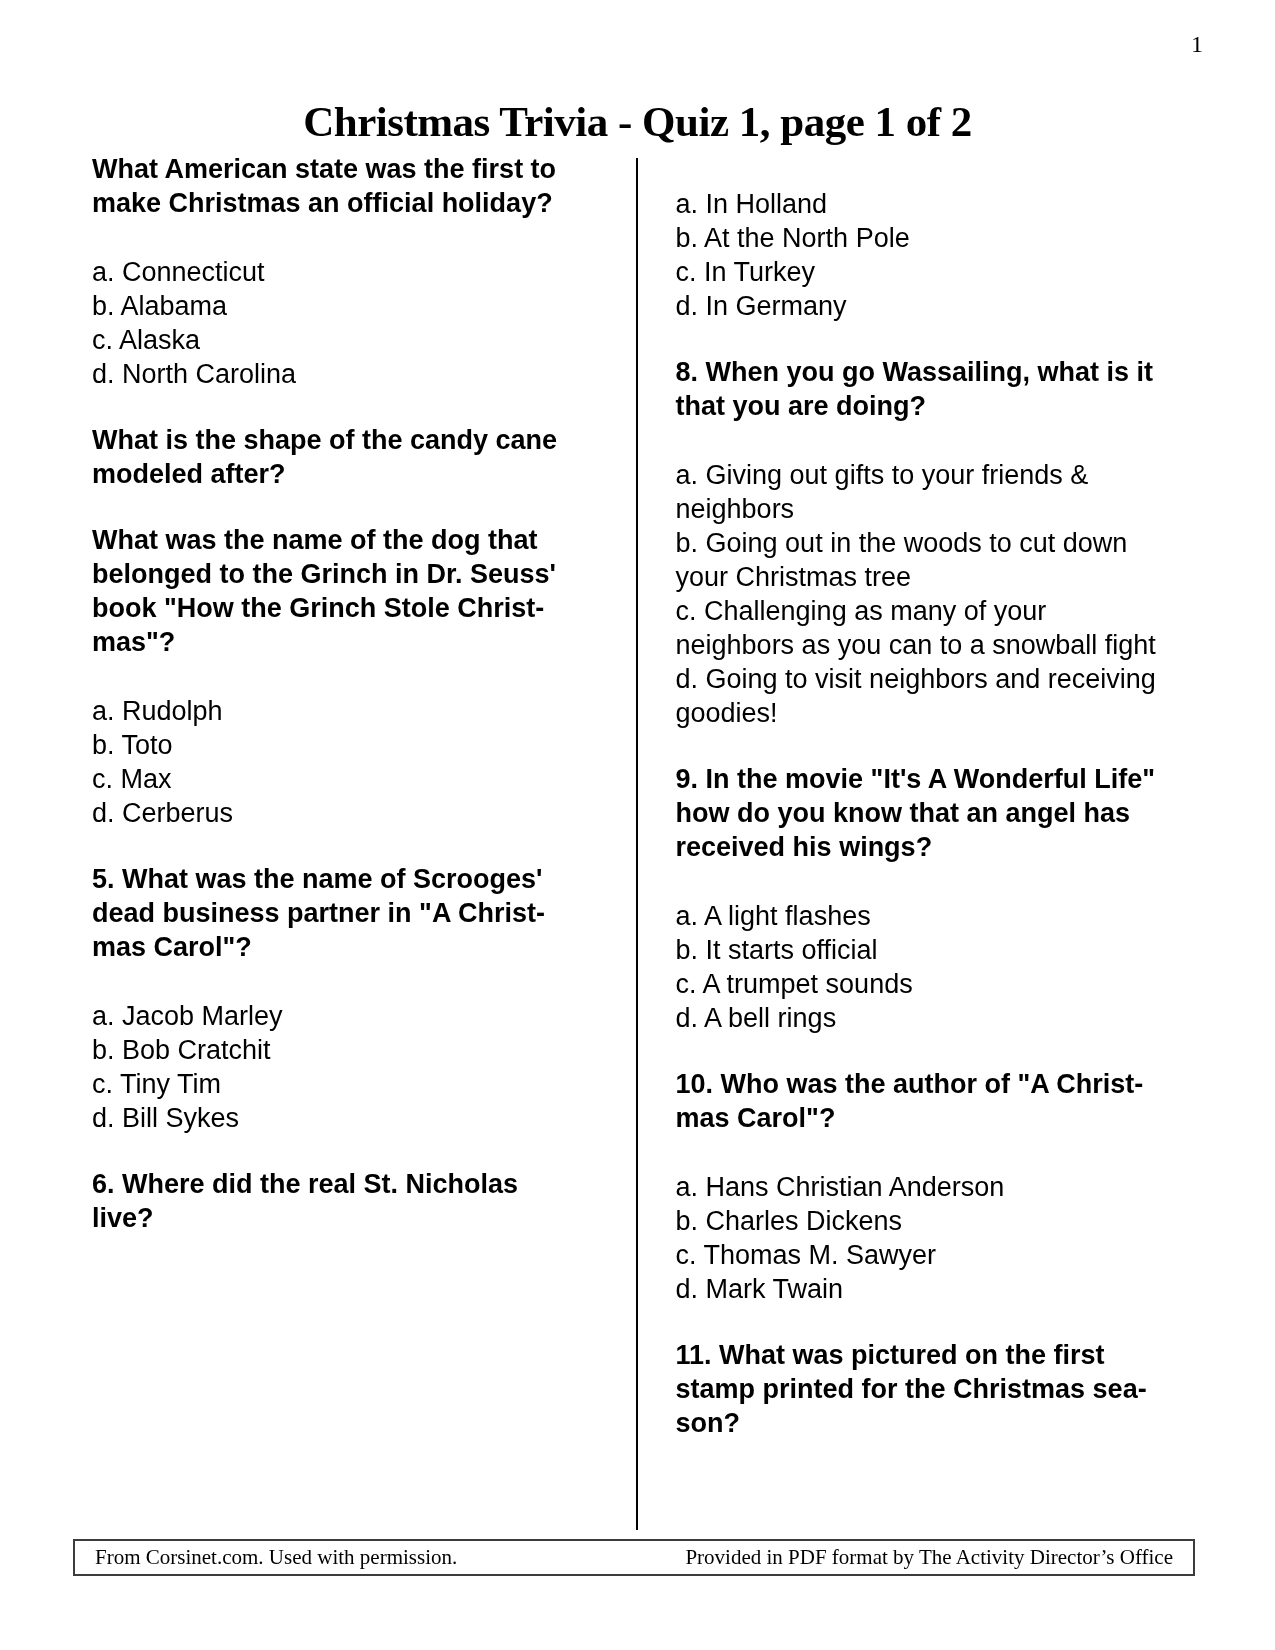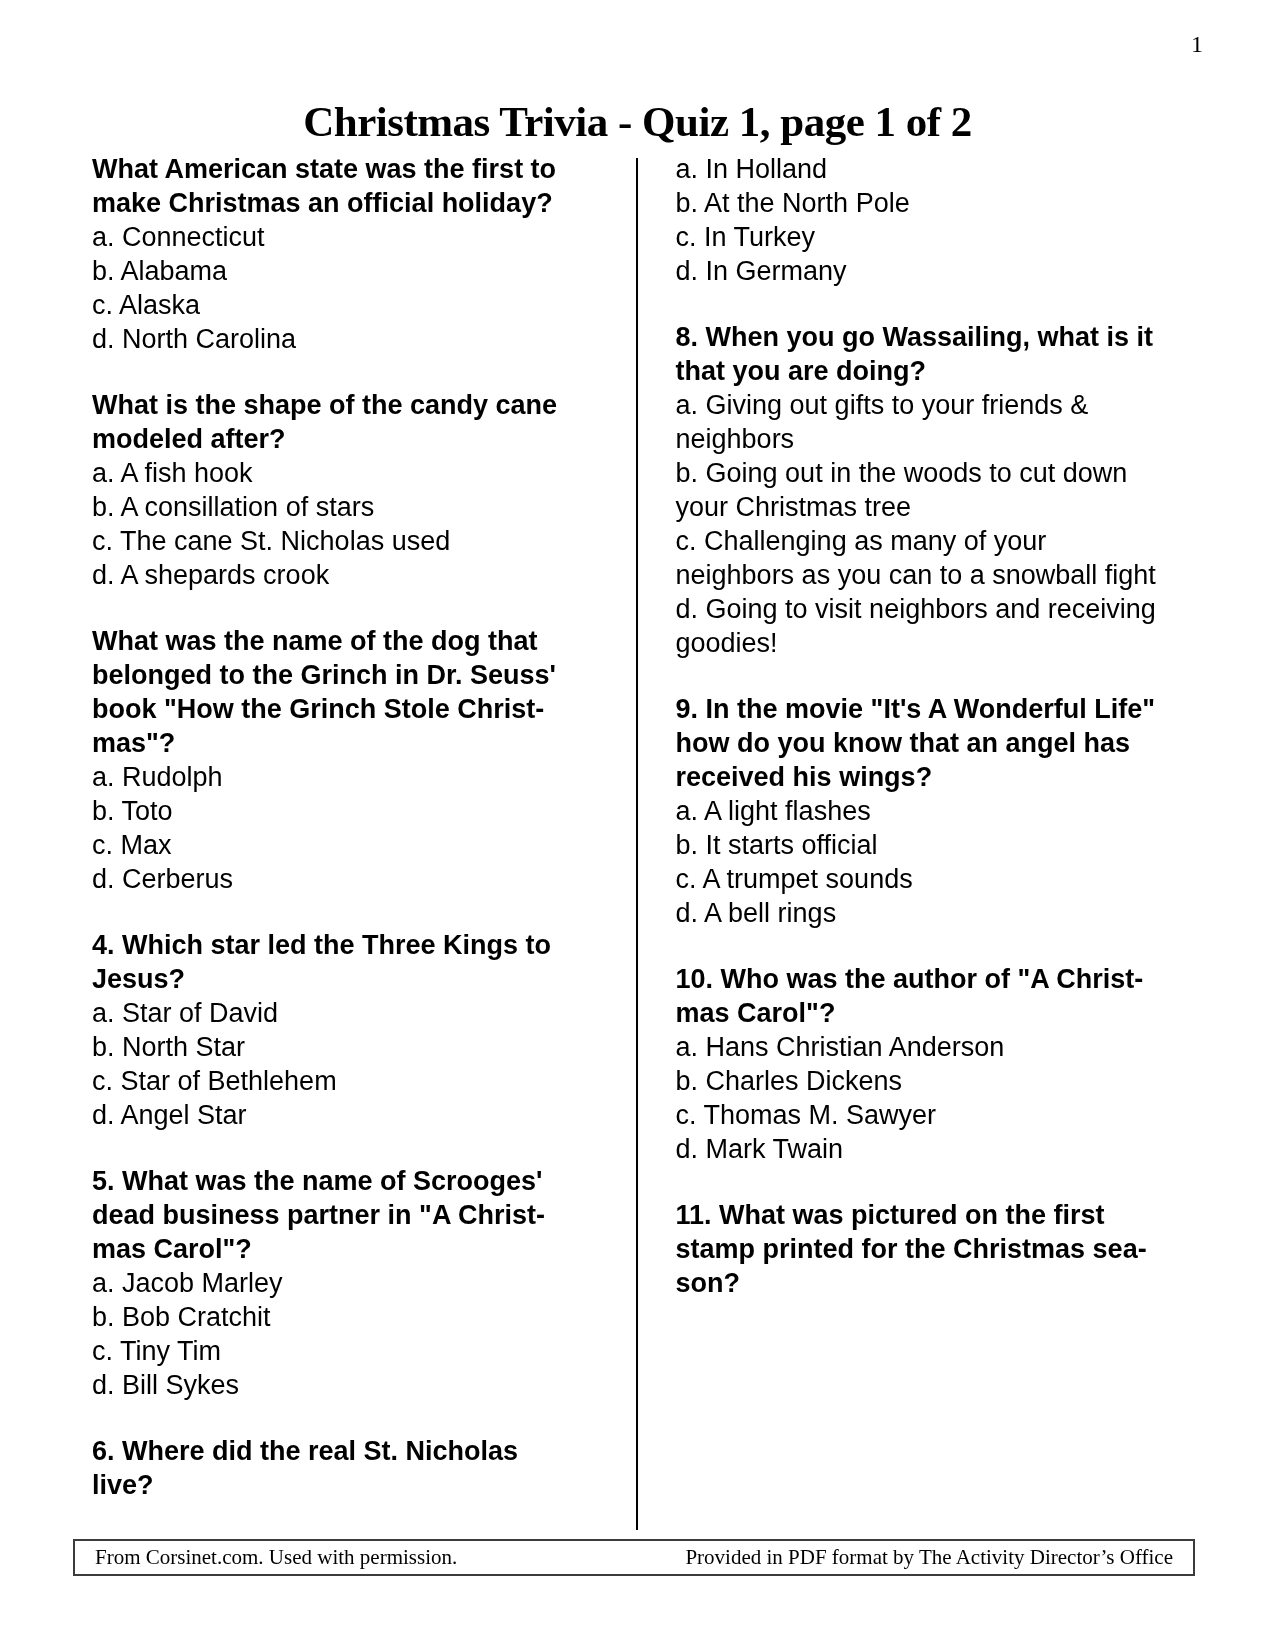--- a/index.html
+++ b/index.html
@@ -62,20 +62,21 @@
   }
   .qblock { margin: 0 0 32px 0; }
   .qblock.tight { margin-bottom: 0; }
   .q-title {
     font-weight: bold;
     white-space: pre;
   }
   .q-options {
     font-weight: normal;
     white-space: pre;
+    margin-top: 35px;
   }
   .q-title:empty, .q-options:empty { display: none; }
   .footer-bar {
     position: absolute;
     left: 73px;
     top: 1539px;
     width: 1122px;
     height: 37px;
     border: 2px solid #3c3c3c;
     box-sizing: border-box;
@@ -106,42 +107,30 @@
         <div class="q-title">What American state was the first to
 make Christmas an official holiday?</div>
         <div class="q-options">a. Connecticut
 b. Alabama
 c. Alaska
 d. North Carolina</div>
       </section>
       <section class="qblock">
         <div class="q-title">What is the shape of the candy cane
 modeled after?</div>
-        <div class="q-options">a. A fish hook
-b. A consillation of stars
-c. The cane St. Nicholas used
-d. A shepards crook</div>
       </section>
       <section class="qblock">
         <div class="q-title">What was the name of the dog that
 belonged to the Grinch in Dr. Seuss'
 book "How the Grinch Stole Christ-
 mas"?</div>
         <div class="q-options">a. Rudolph
 b. Toto
 c. Max
 d. Cerberus</div>
-      </section>
-      <section class="qblock">
-        <div class="q-title">4. Which star led the Three Kings to
-Jesus?</div>
-        <div class="q-options">a. Star of David
-b. North Star
-c. Star of Bethlehem
-d. Angel Star</div>
       </section>
       <section class="qblock">
         <div class="q-title">5. What was the name of Scrooges'
 dead business partner in "A Christ-
 mas Carol"?</div>
         <div class="q-options">a. Jacob Marley
 b. Bob Cratchit
 c. Tiny Tim
 d. Bill Sykes</div>
       </section>

